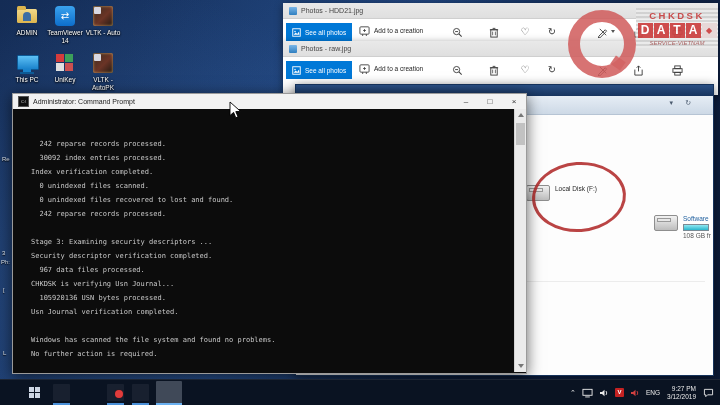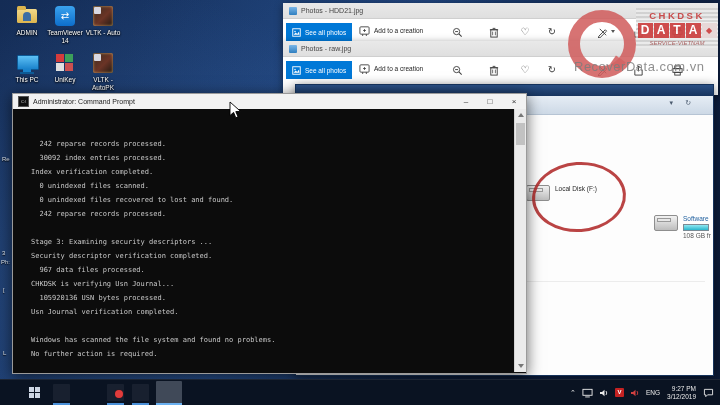--- a/index.html
+++ b/index.html
@@ -423,19 +423,18 @@
       <div class="wm2">
         <span>D</span>
           <span>A</span>
           <span>T</span>
           <span>A</span>
           <span class="alt">◆</span>
       </div>
       <div class="wm3">SERVICE-VIETNAM</div>
     </div>
   </div>
-  <div class="abs" id="wmurl">RecoverData.com.vn</div>
 
   <svg class="abs" id="cursor" style="left:229px;top:101px;" width="13" height="18" viewBox="0 0 13 18">
     <path d="M1 1 L1 14.5 L4.6 11.4 L6.8 16.8 L9 15.8 L6.8 10.6 L11.6 10.4 Z" fill="#fff" stroke="#000" stroke-width="0.9"></path>
   </svg>
 
 </div>
 
 </body></html>

